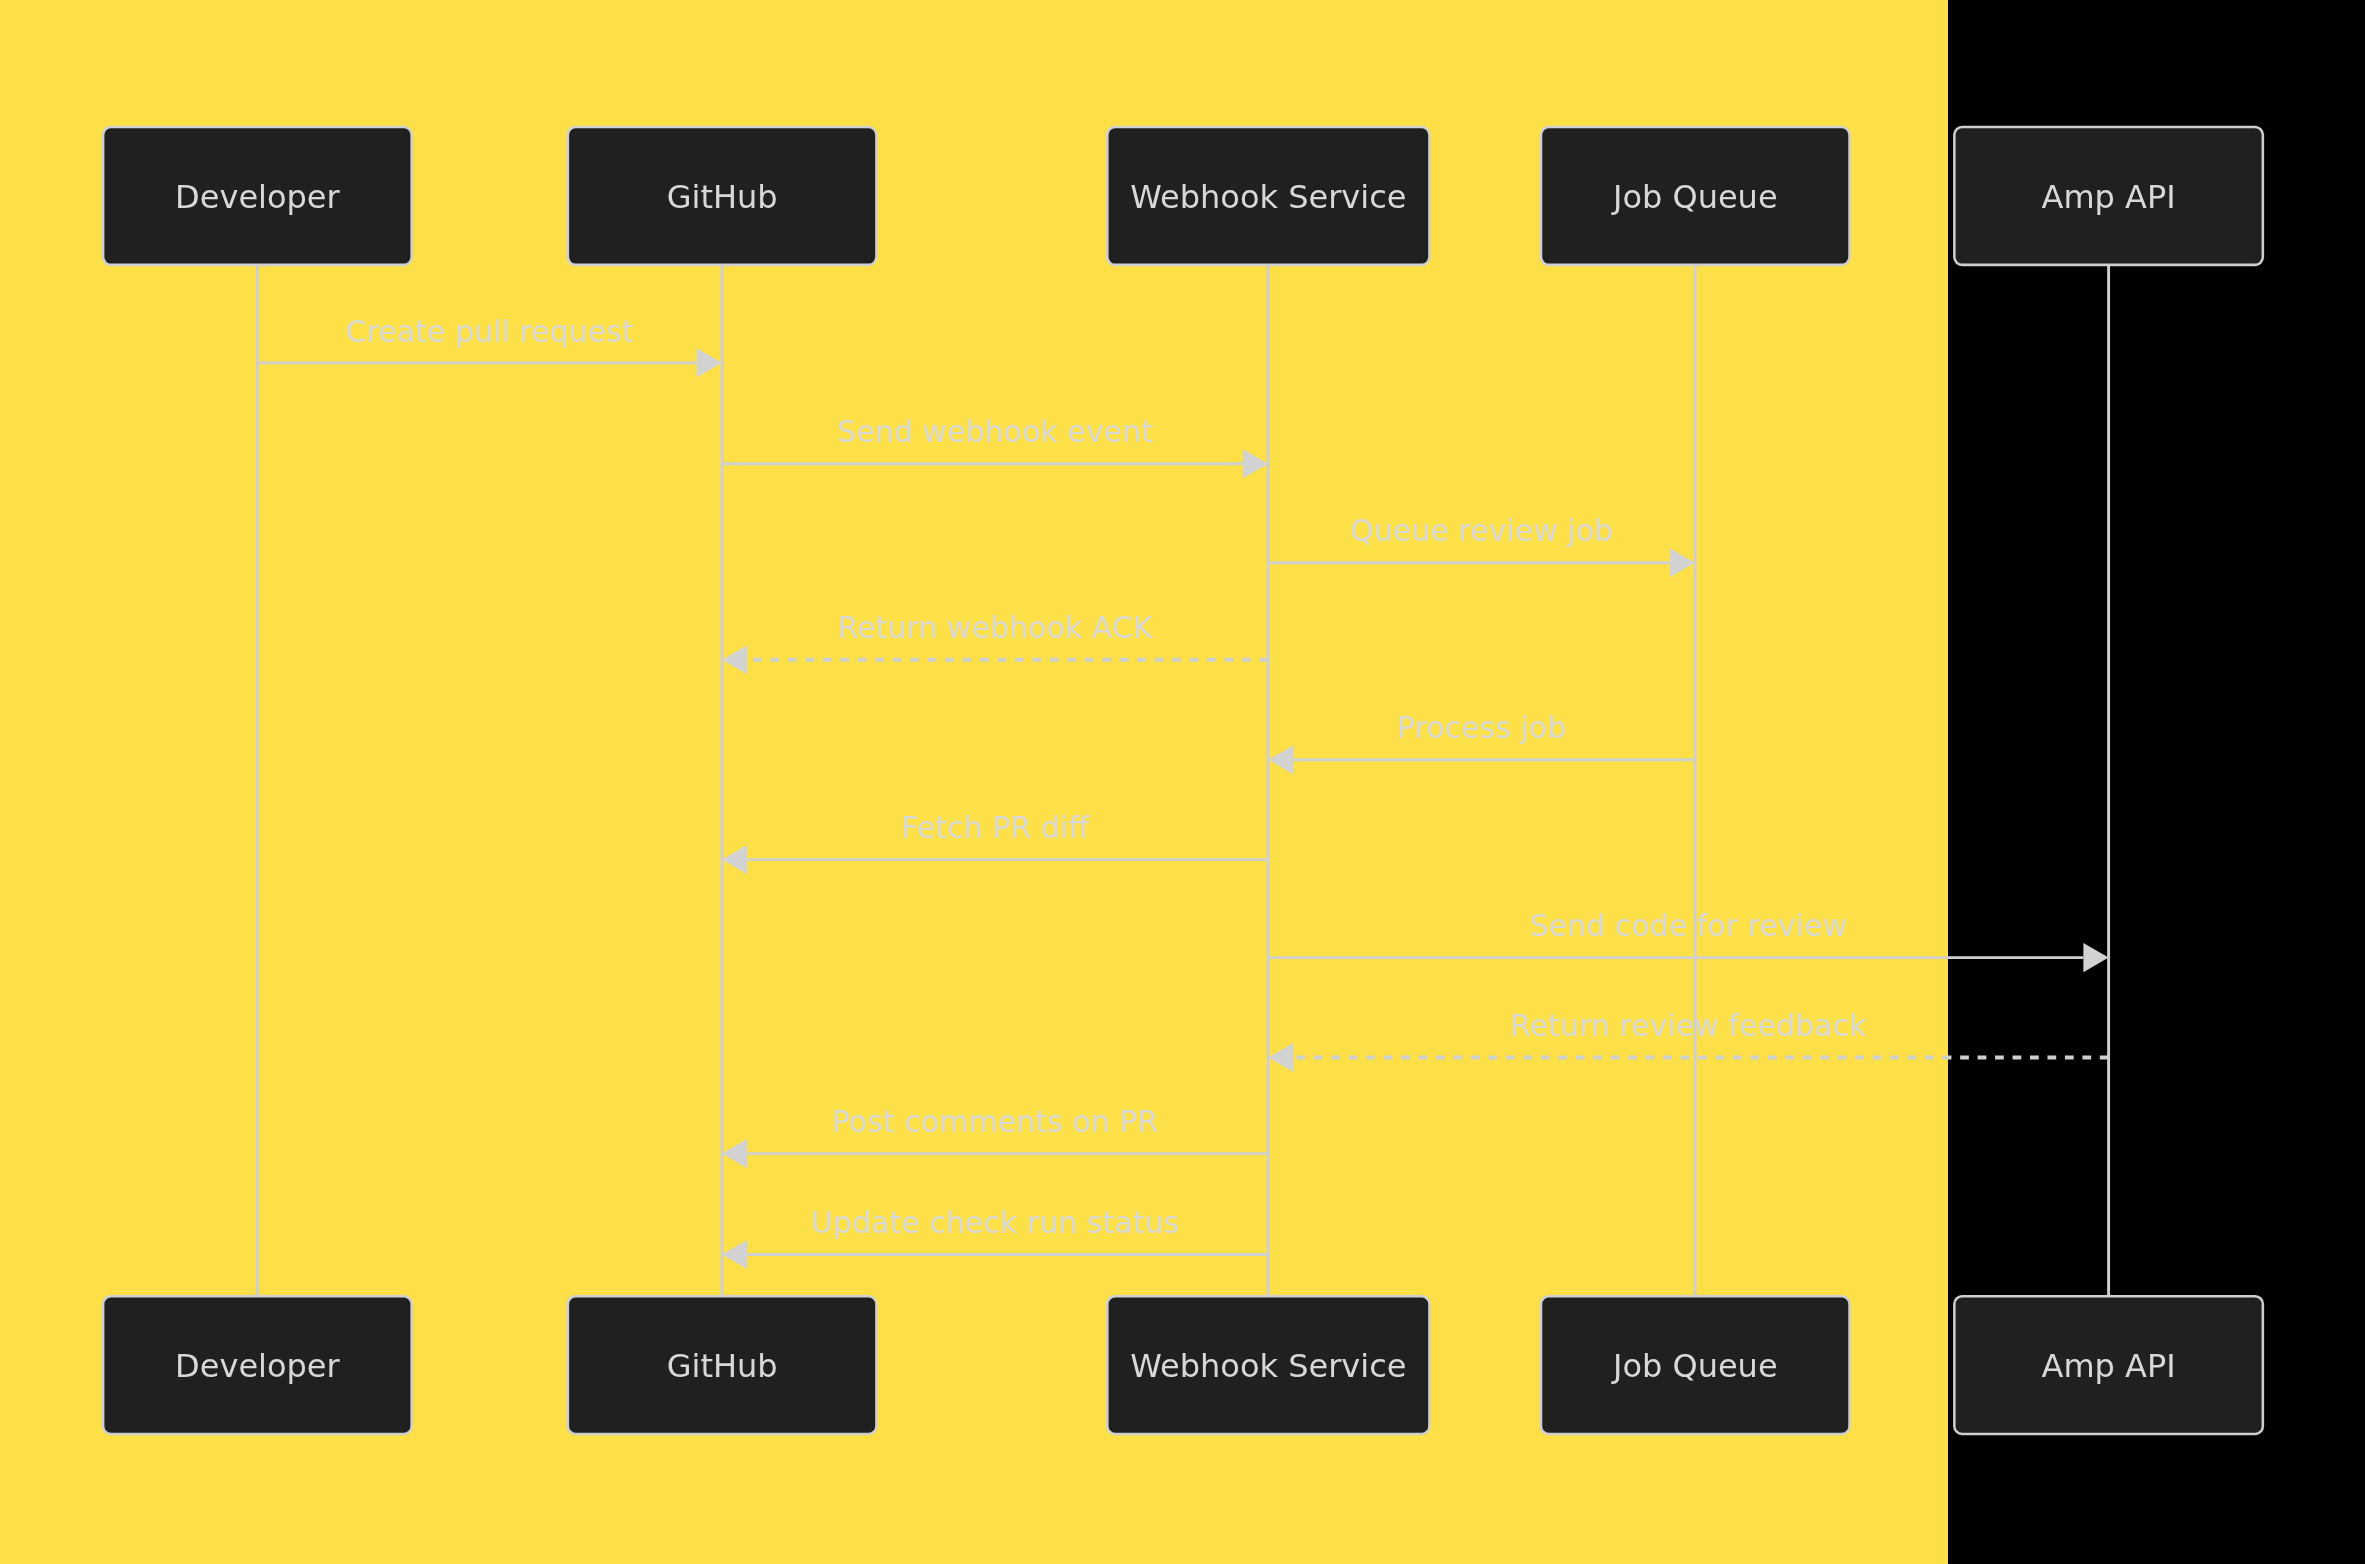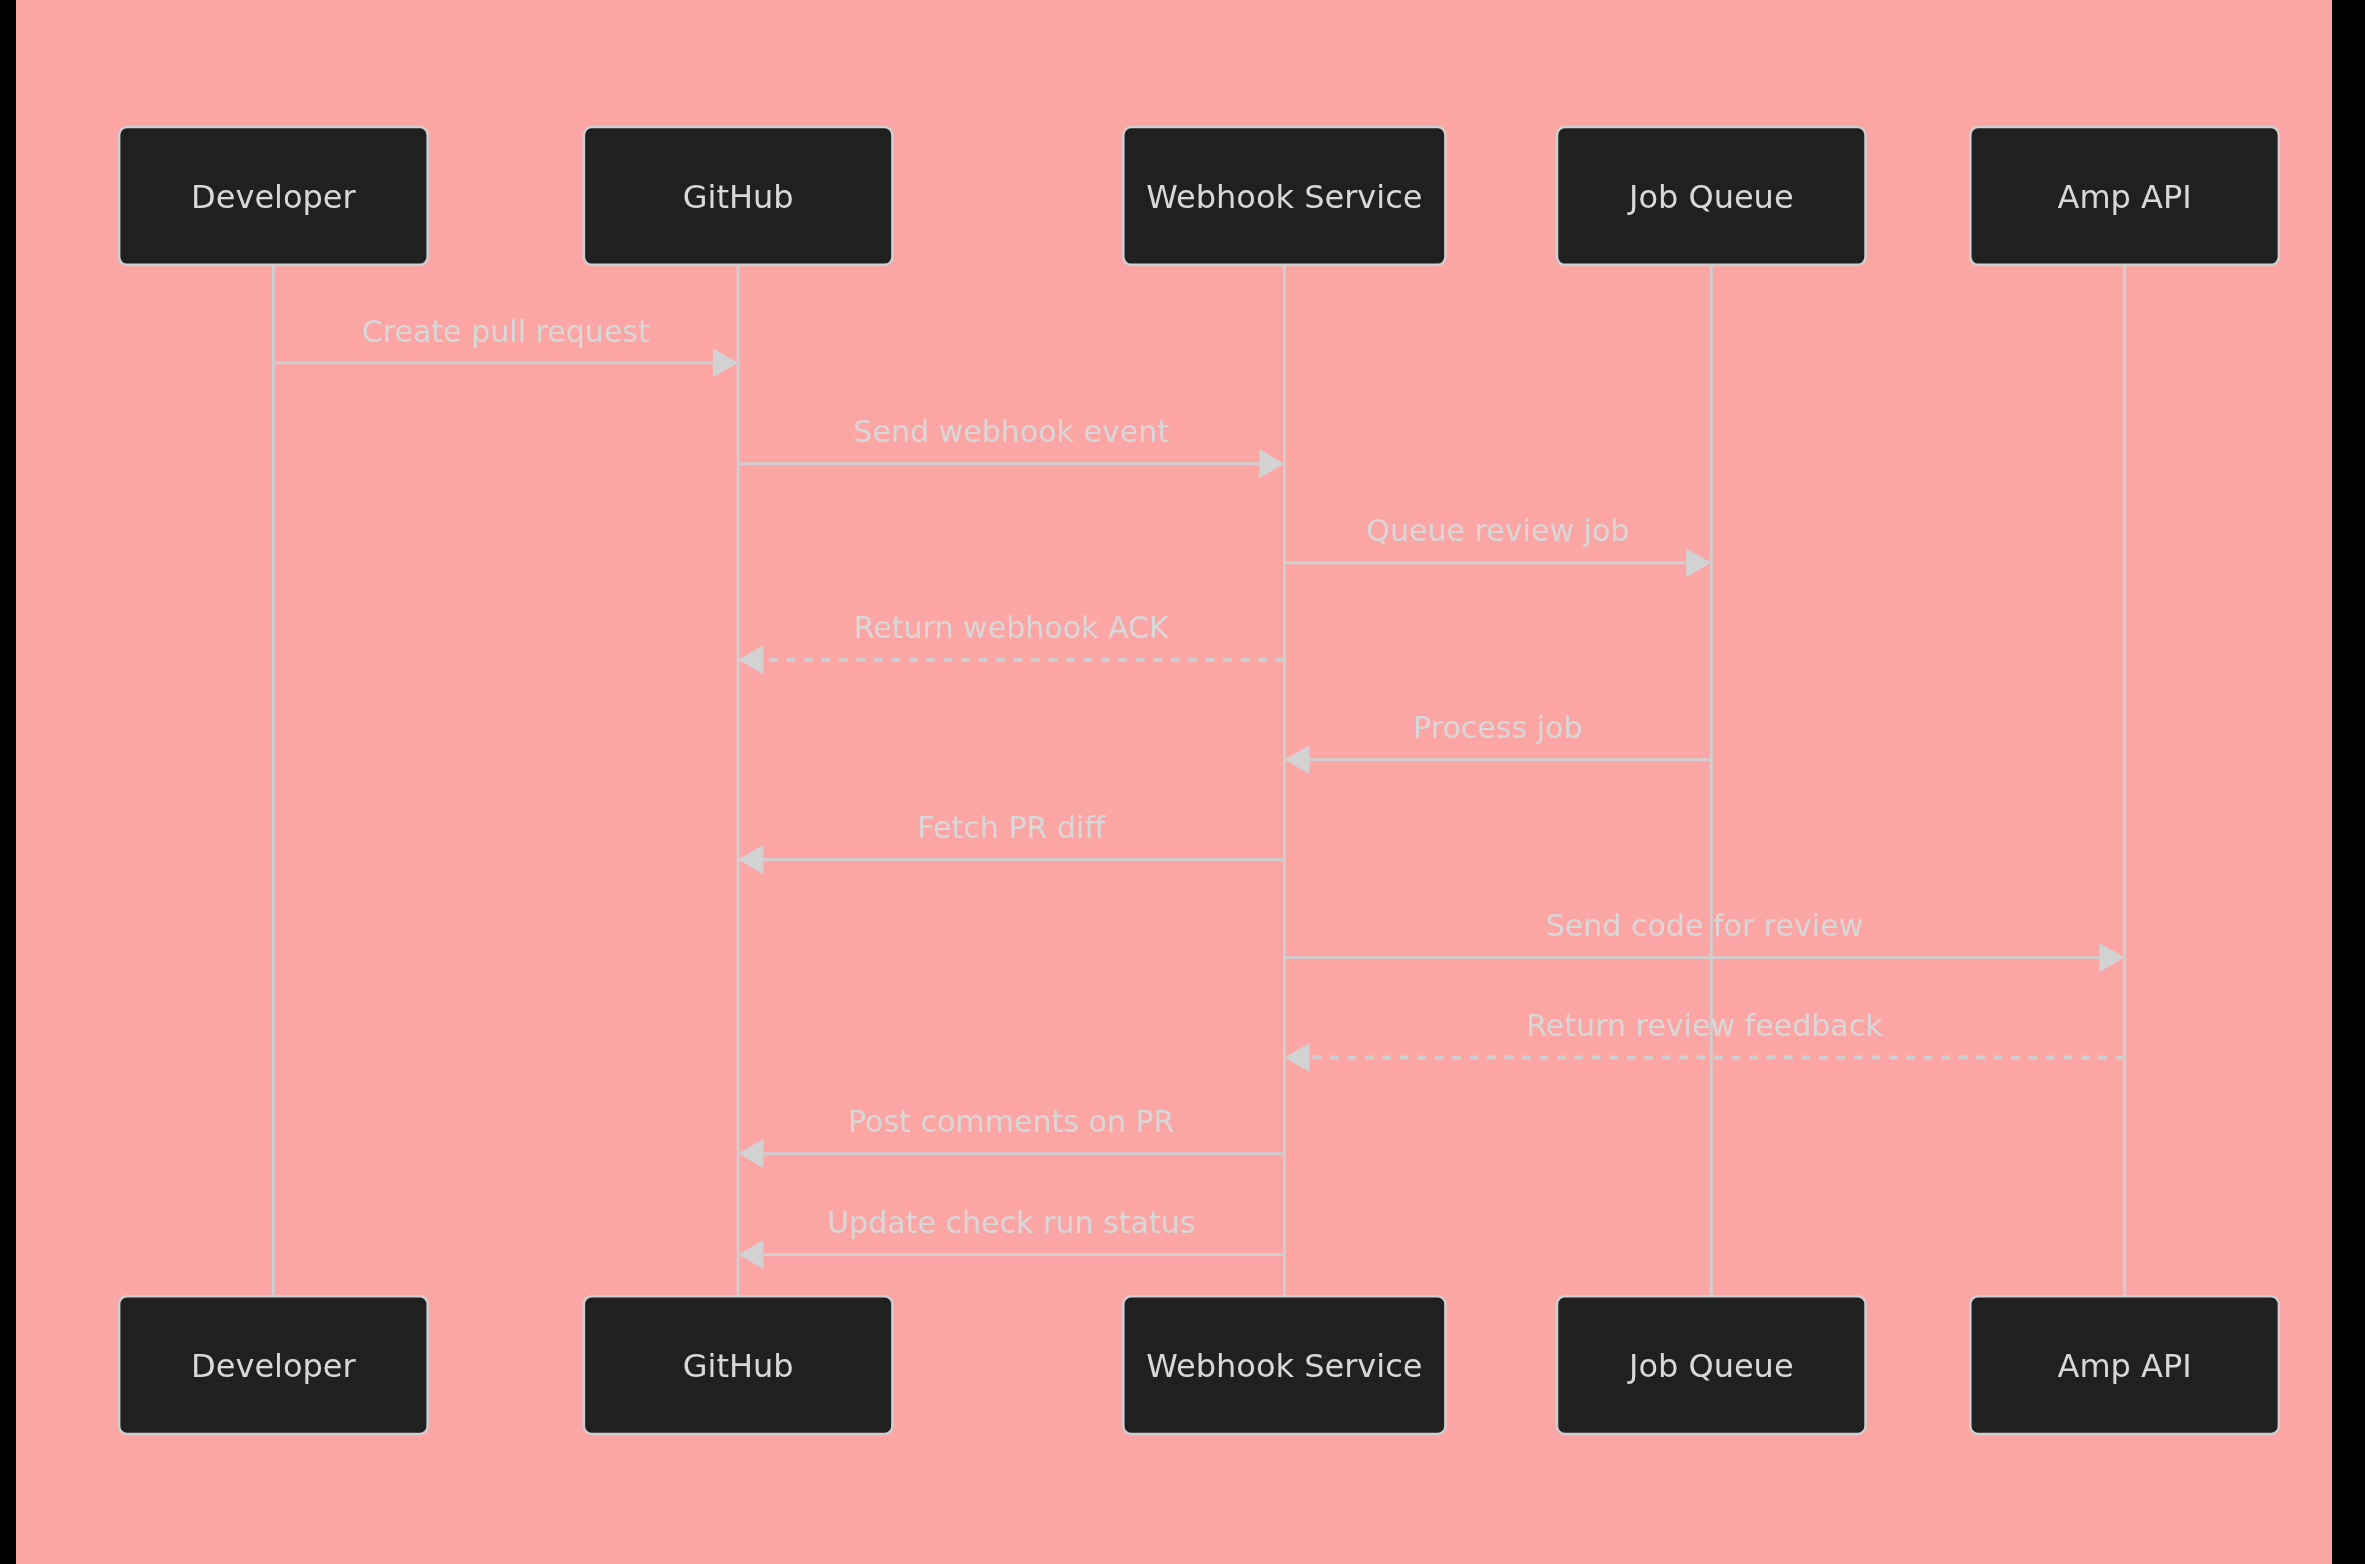--- a/index.html
+++ b/index.html
@@ -8,24 +8,23 @@
     background: #000000;
   }
   body {
     width: 2366px;
     height: 1564px;
     overflow: hidden;
     font-family: "DejaVu Sans", sans-serif;
   }
   #diagram-root {
     position: relative;
-    width: 2316px;
+    width: 1948px;
     height: 1564px;
-    background: #fca5a5;
-    margin-left: 16px;
+    background: #fde047;
   }
   svg#sequence-svg {
     display: block;
     width: 2366px;
     height: 1564px;
   }
   .actor-box {
     fill: #202020;
     stroke: #cfcfcf;
     stroke-width: 2.6;

